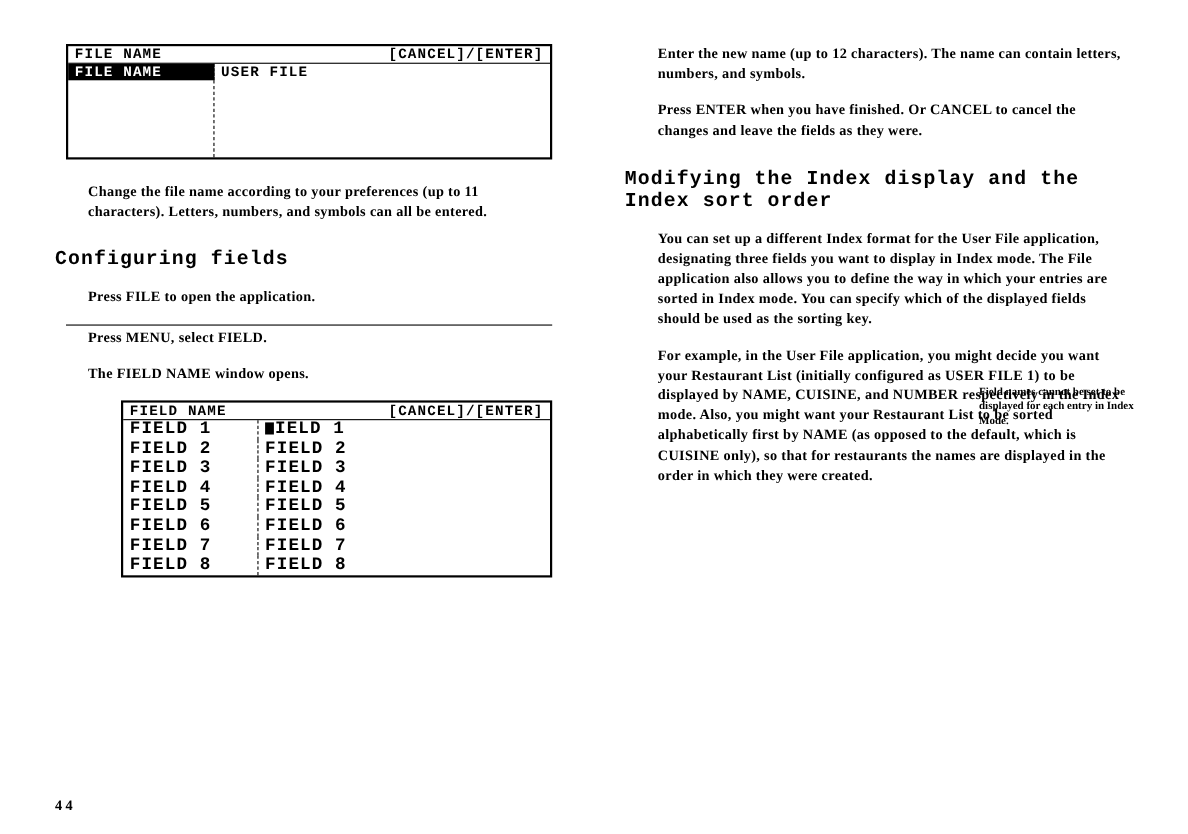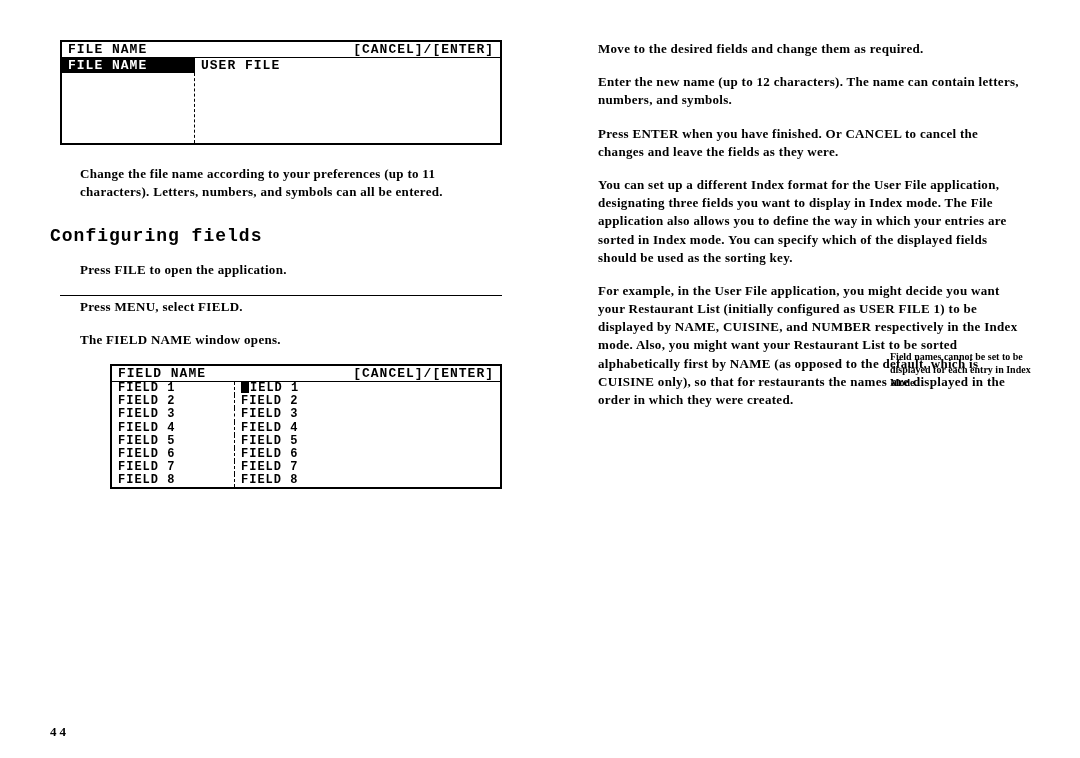--- a/index.html
+++ b/index.html
@@ -69,21 +69,21 @@
     border-right: 1px dashed #000;
     white-space: nowrap;
   }
   .sb-left.sel { background:#000; color:#fff; }
   .sb-right { padding: 0 6px; flex:1; white-space:nowrap;}
   .sb-filler { height: 70px; display:flex; }
   .sb-filler .sb-left { border-right:1px dashed #000; }
   .fieldblock { border:2.5px solid #000; margin:0 10px 20px 60px; }
   .fb-title { display:flex; justify-content:space-between; border-bottom:1.5px solid #000; padding:0 6px; font-family:'Courier New',monospace; font-weight:bold; font-size:13px; letter-spacing:1px;align-items:center;}
   .fb-rows { }
-  .fb-row { display:flex; font-family:'Courier New',monospace; font-weight:bold; font-size:12px; letter-spacing:1px; line-height:1.1;}
+  .fb-row { display:flex; font-family:'Courier New',monospace; font-weight:bold; font-size:16px; letter-spacing:1px; line-height:1.1;}
   .fb-l { width:110px; padding:0 6px; border-right:1px dashed #000; white-space:nowrap;}
   .fb-r { padding:0 6px; white-space:nowrap;}
   .cursor { display:inline-block; width:8px; height:11px; background:#000; vertical-align:middle; margin-right:1px;}
   .sidenote {
     position:absolute;
     right:40px;
     top:350px;
     width:150px;
     font-size:10px;
     font-weight:bold;
@@ -164,24 +164,24 @@
           </div>
           <div class="fb-row">
             <div class="fb-l">FIELD 8</div>
             <div class="fb-r">FIELD 8</div>
           </div>
         </div>
     </div>
   </div>
 
   <div class="col">
-    <p class="para">Move to the desired fields and change them as required.</p>
     <p class="para">Enter the new name (up to 12 characters). The name can contain letters, numbers, and symbols.</p>
     <p class="para">Press ENTER when you have finished. Or CANCEL to cancel the changes and leave the fields as they were.</p>
 
+    <div class="heading">Modifying the Index display and the Index sort order</div>
 
     <p class="para">You can set up a different Index format for the User File application, designating three fields you want to display in Index mode. The File application also allows you to define the way in which your entries are sorted in Index mode. You can specify which of the displayed fields should be used as the sorting key.</p>
     <p class="para">For example, in the User File application, you might decide you want your Restaurant List (initially configured as USER FILE 1) to be displayed by NAME, CUISINE, and NUMBER respectively in the Index mode. Also, you might want your Restaurant List to be sorted alphabetically first by NAME (as opposed to the default, which is CUISINE only), so that for restaurants the names are displayed in the order in which they were created.</p>
   </div>
 </div>
 
 <div class="sidenote">Field names cannot be set to be displayed for each entry in Index Mode.</div>
 <div class="pgnum">44</div>
 
 </body></html>

